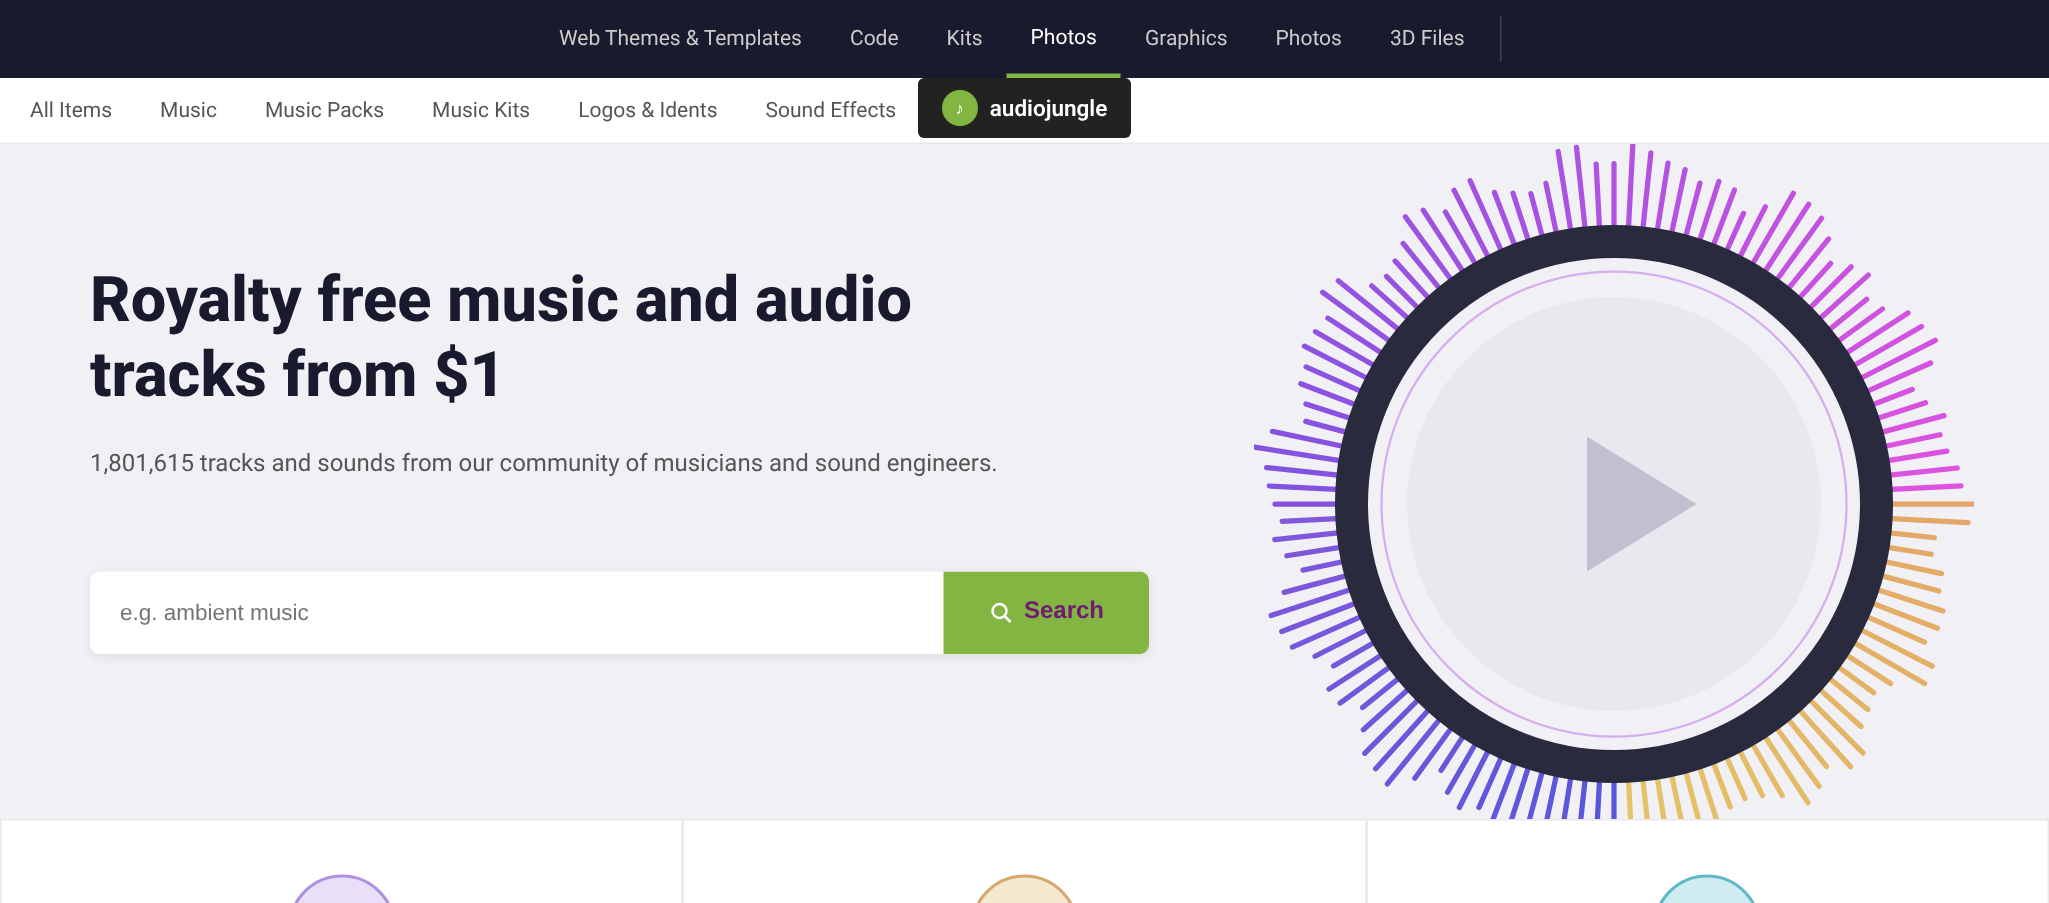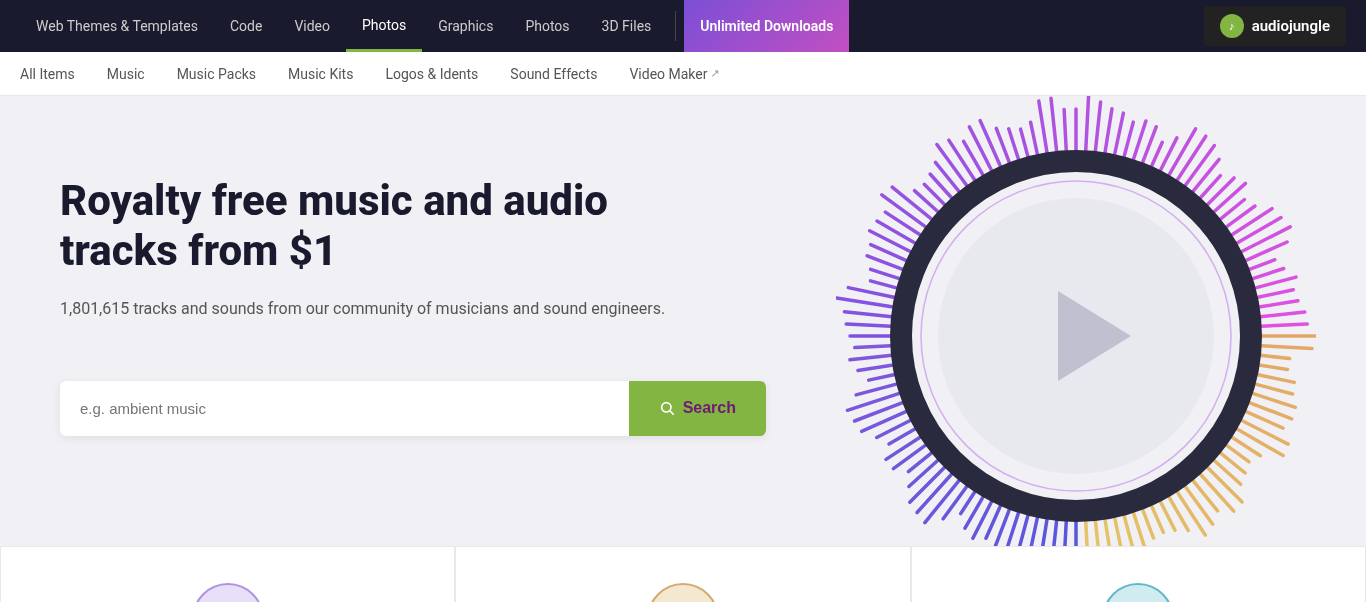--- a/index.html
+++ b/index.html
@@ -6,20 +6,21 @@
     body { font-family: -apple-system, BlinkMacSystemFont, 'Segoe UI', Roboto, sans-serif; background: #f0f0f5; width: 1366px; overflow-x: hidden; }
 
     
     .top-nav {
       background: #1a1a2e;
       display: flex;
       align-items: center;
       height: 52px;
       padding: 0 20px;
       position: relative;
+      flex-direction: column;
     }
     .top-nav-links {
       display: flex;
       align-items: center;
       gap: 0;
       flex: 1;
     }
     .nav-link {
       color: #ccc;
       text-decoration: none;
@@ -226,27 +227,26 @@
     .cat-sfx { background: #f5e8d0; border: 2px solid #d4a870; }
     .cat-kits { background: #d0ecf0; border: 2px solid #60b8c8; }
   </style>
 </head>
 <body>
 
 <nav class="top-nav">
   <div class="top-nav-links">
     <a class="nav-link">Web Themes &amp; Templates</a>
     <a class="nav-link">Code</a>
-    <a class="nav-link">Video</a>
+    <a class="nav-link">Kits</a>
     <a class="nav-link active">Photos</a>
     <a class="nav-link">Graphics</a>
     <a class="nav-link">Photos</a>
     <a class="nav-link">3D Files</a>
     <div class="nav-divider"></div>
-    <a class="unlimited-downloads-link">Unlimited Downloads</a>
   </div>
   <div class="audiojungle-logo">
     <div class="aj-icon">♪</div>
     <span>audiojungle</span>
   </div>
 </nav>
 
 <nav class="sub-nav">
   <a class="sub-nav-link">All Items</a>
   <a class="sub-nav-link">Music</a>

